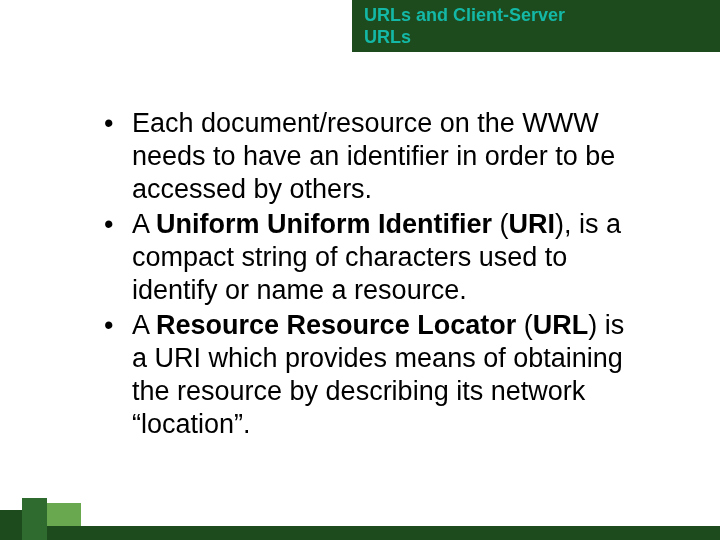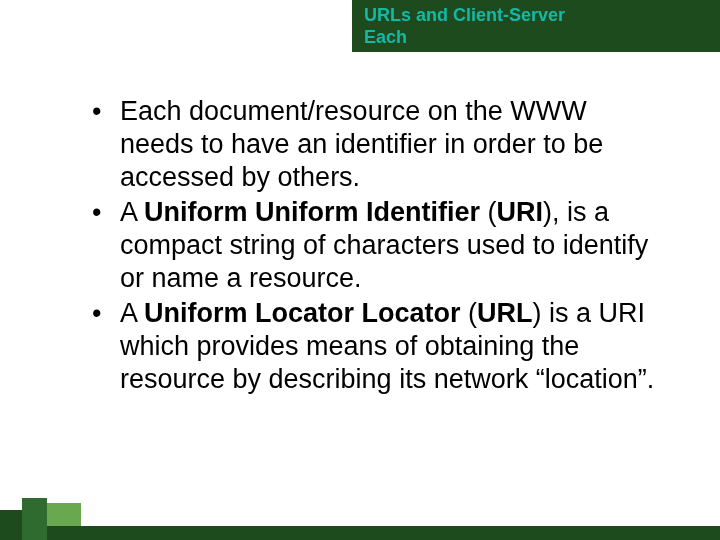--- a/index.html
+++ b/index.html
@@ -38,21 +38,21 @@
 
   
   .body {
     position: absolute;
     left: 88px;
     top: 95px;
     width: 570px;
   }
   ul.bullets {
     list-style: none;
-    margin: 0;
+    margin: 12px;
     padding: 0;
   }
   ul.bullets > li {
     position: relative;
     padding-left: 32px;
     font-size: 27px;
     line-height: 33px;
     color: #000000;
     margin-bottom: 2px;
   }
@@ -109,29 +109,29 @@
   }
 </style>
 </head>
 <body>
 
 <div class="slide">
 
   <div class="title-bar">
     <div class="title-text">
       <span>URLs and Client-Server</span><br>
-      <span>Each</span>
+      <span>URLs</span>
     </div>
   </div>
 
   <div class="body">
     <ul class="bullets" id="bullets">
         <li><span>Each document/resource on the WWW needs to have an identifier in order to be accessed by others.</span></li>
         <li><span>A </span><span class="b">Uniform Uniform Identifier</span><span> (</span><span class="b">URI</span><span>), is a compact string of characters used to identify or name a resource.</span></li>
-        <li><span>A </span><span class="b">Uniform Locator Locator</span><span> (</span><span class="b">URL</span><span>) is a URI which provides means of obtaining the resource by describing its network “location”.</span></li>
+        <li><span>A </span><span class="b">Resource Resource Locator</span><span> (</span><span class="b">URL</span><span>) is a URI which provides means of obtaining the resource by describing its network “location”.</span></li>
       </ul>
   </div>
 
   <div class="bottom-deco">
     <div class="bd-base"></div>
     <div class="bd-s1"></div>
     <div class="bd-s2"></div>
     <div class="bd-s3"></div>
   </div>
 

